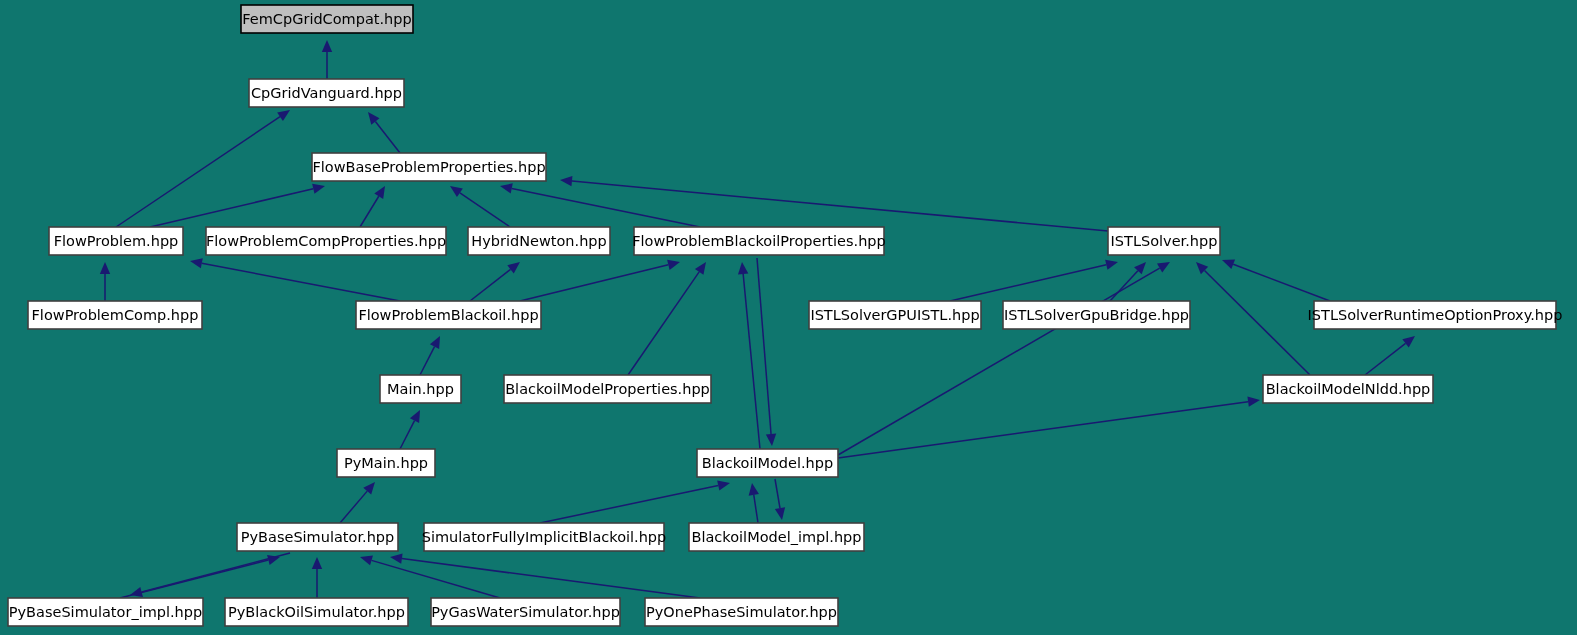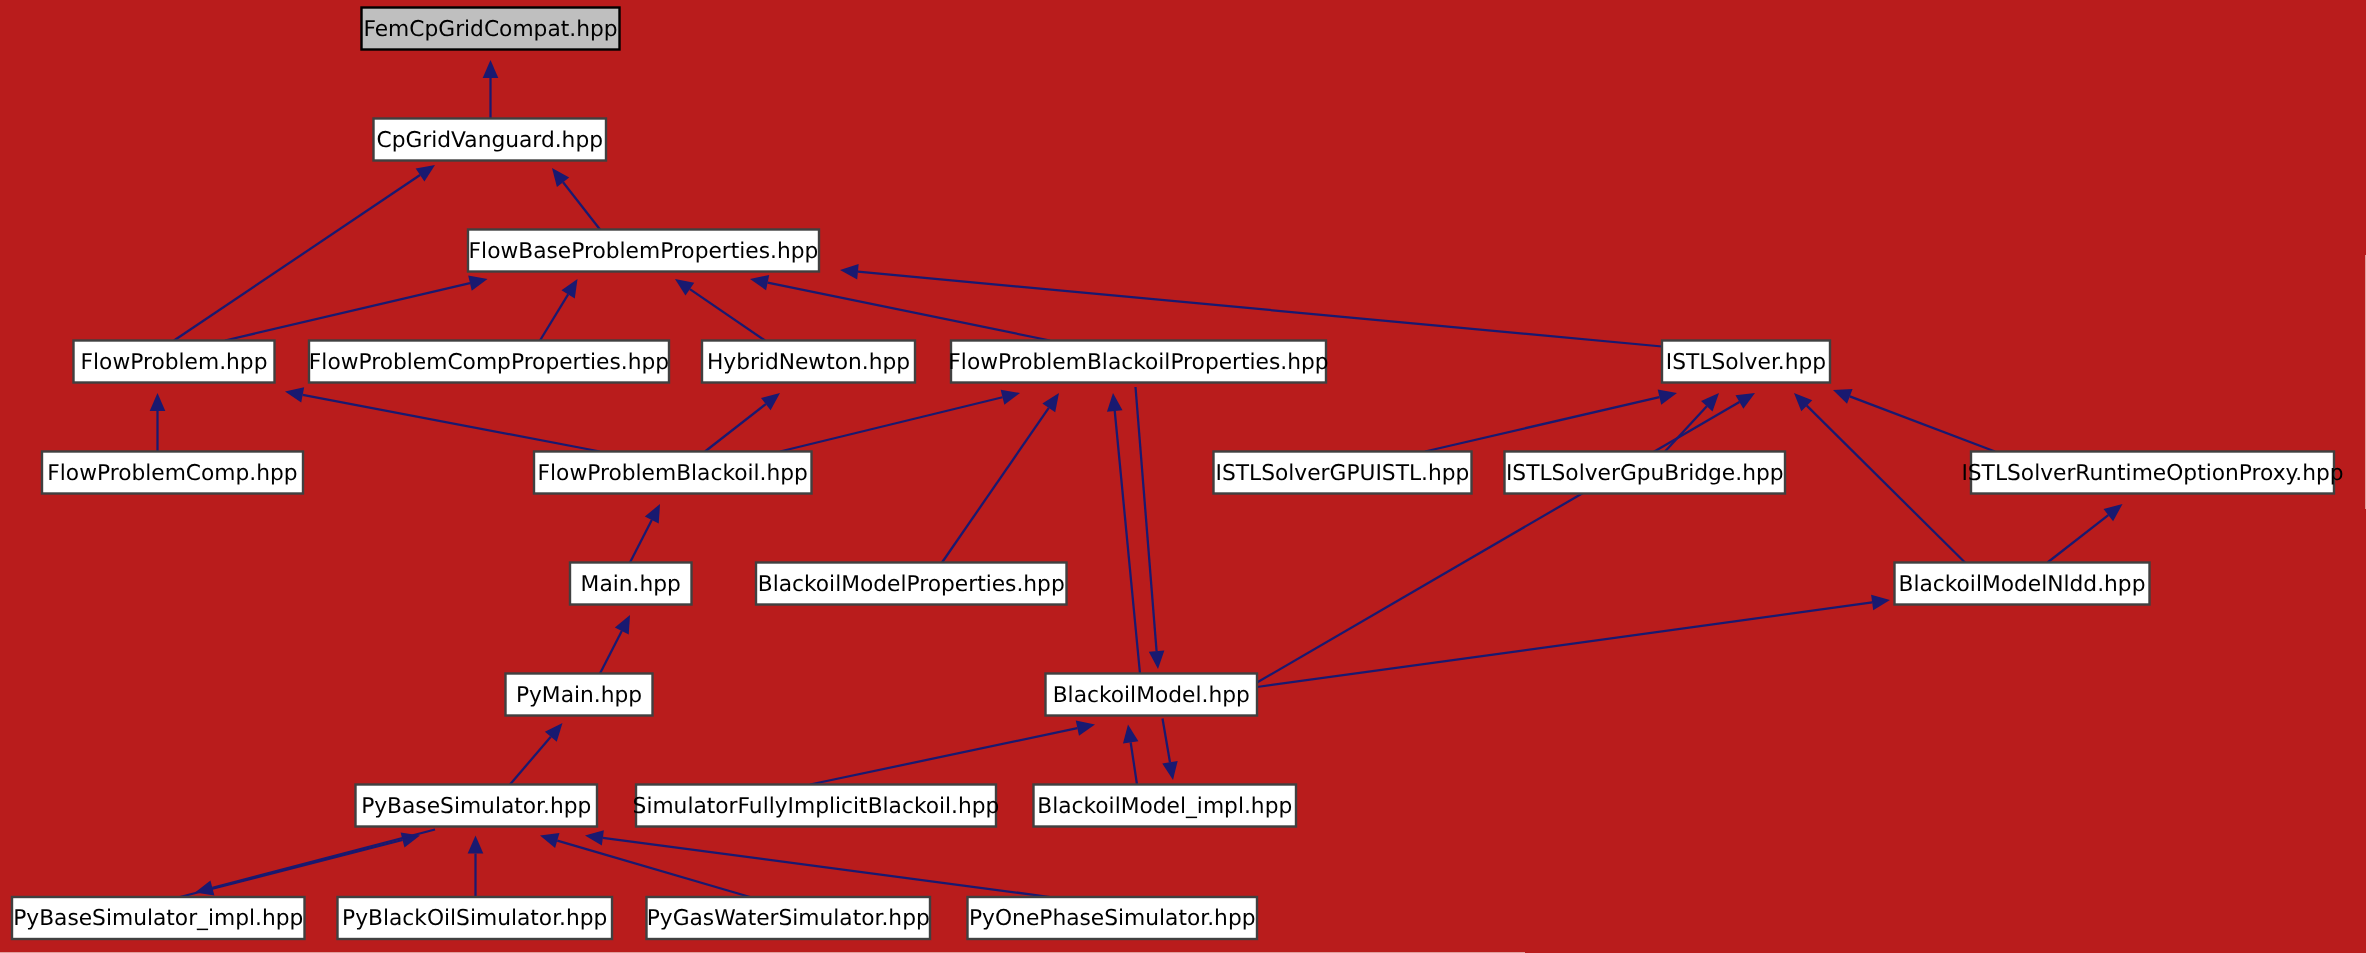--- a/index.html
+++ b/index.html
@@ -4,21 +4,21 @@
 <style>
   html, body {
     margin: 0;
     padding: 0;
     background: #ffffff;
   }
   #graph-root {
     position: relative;
     width: 1577px;
     height: 635px;
-    background: #b91c1c;
+    background: #0f766e;
     font-family: "DejaVu Sans", sans-serif;
     overflow: hidden;
   }
   svg.graph-canvas {
     position: absolute;
     left: 0;
     top: 0;
     width: 1577px;
     height: 635px;
   }

